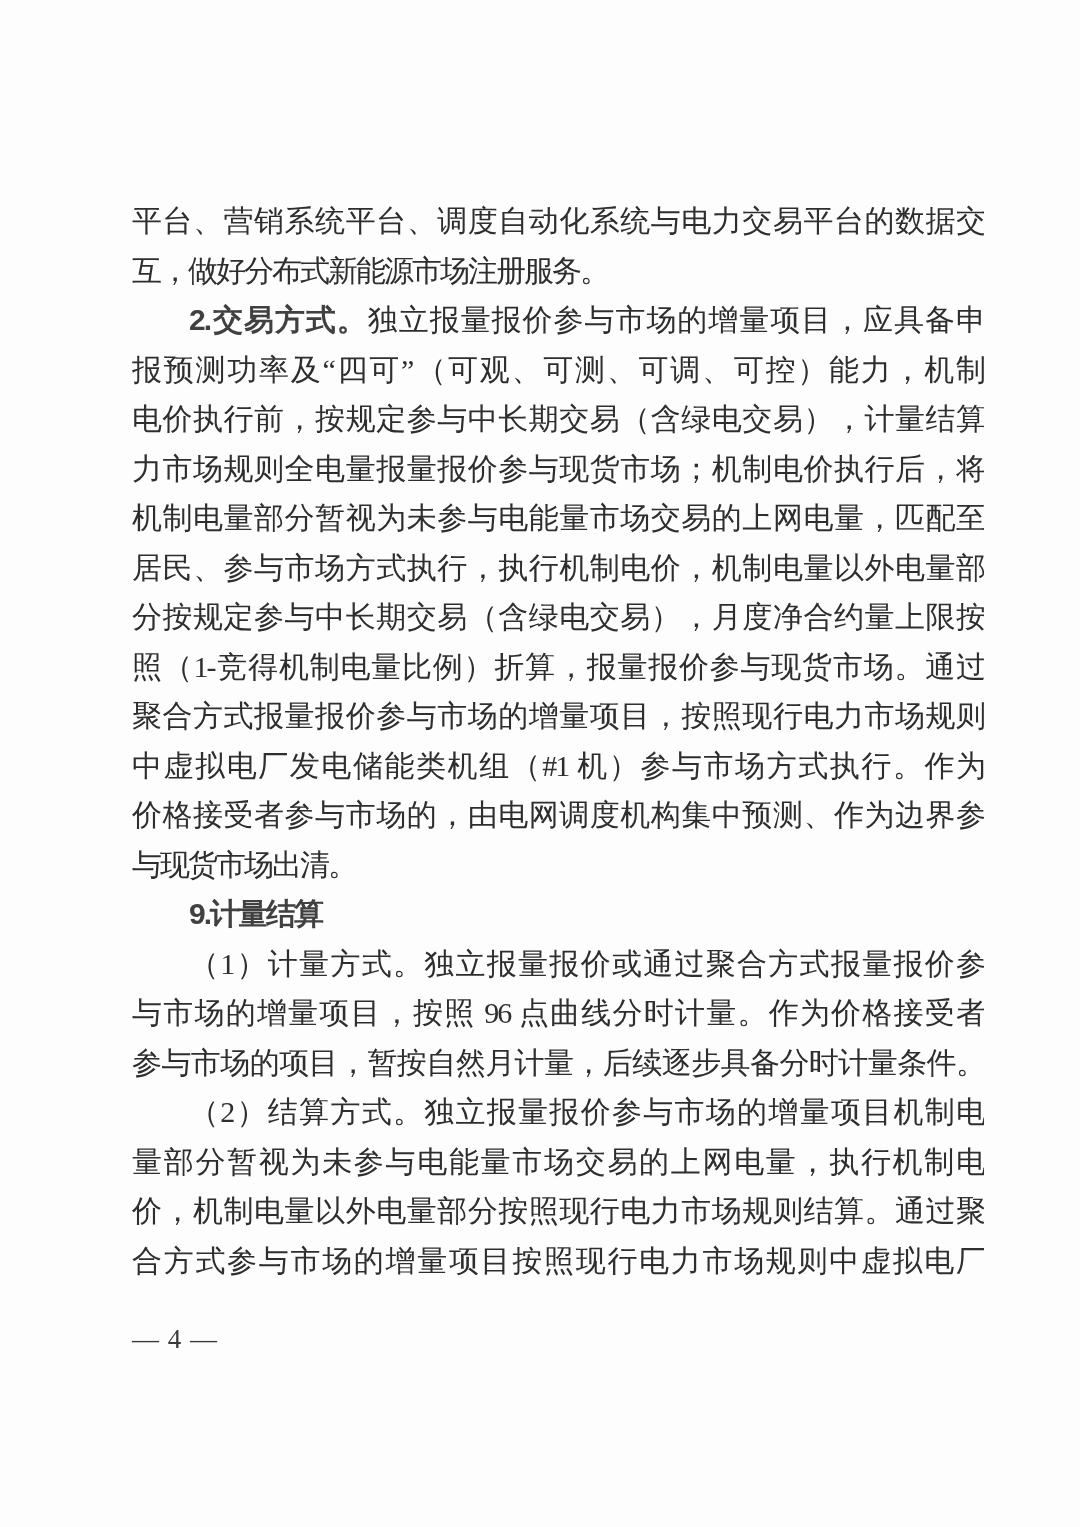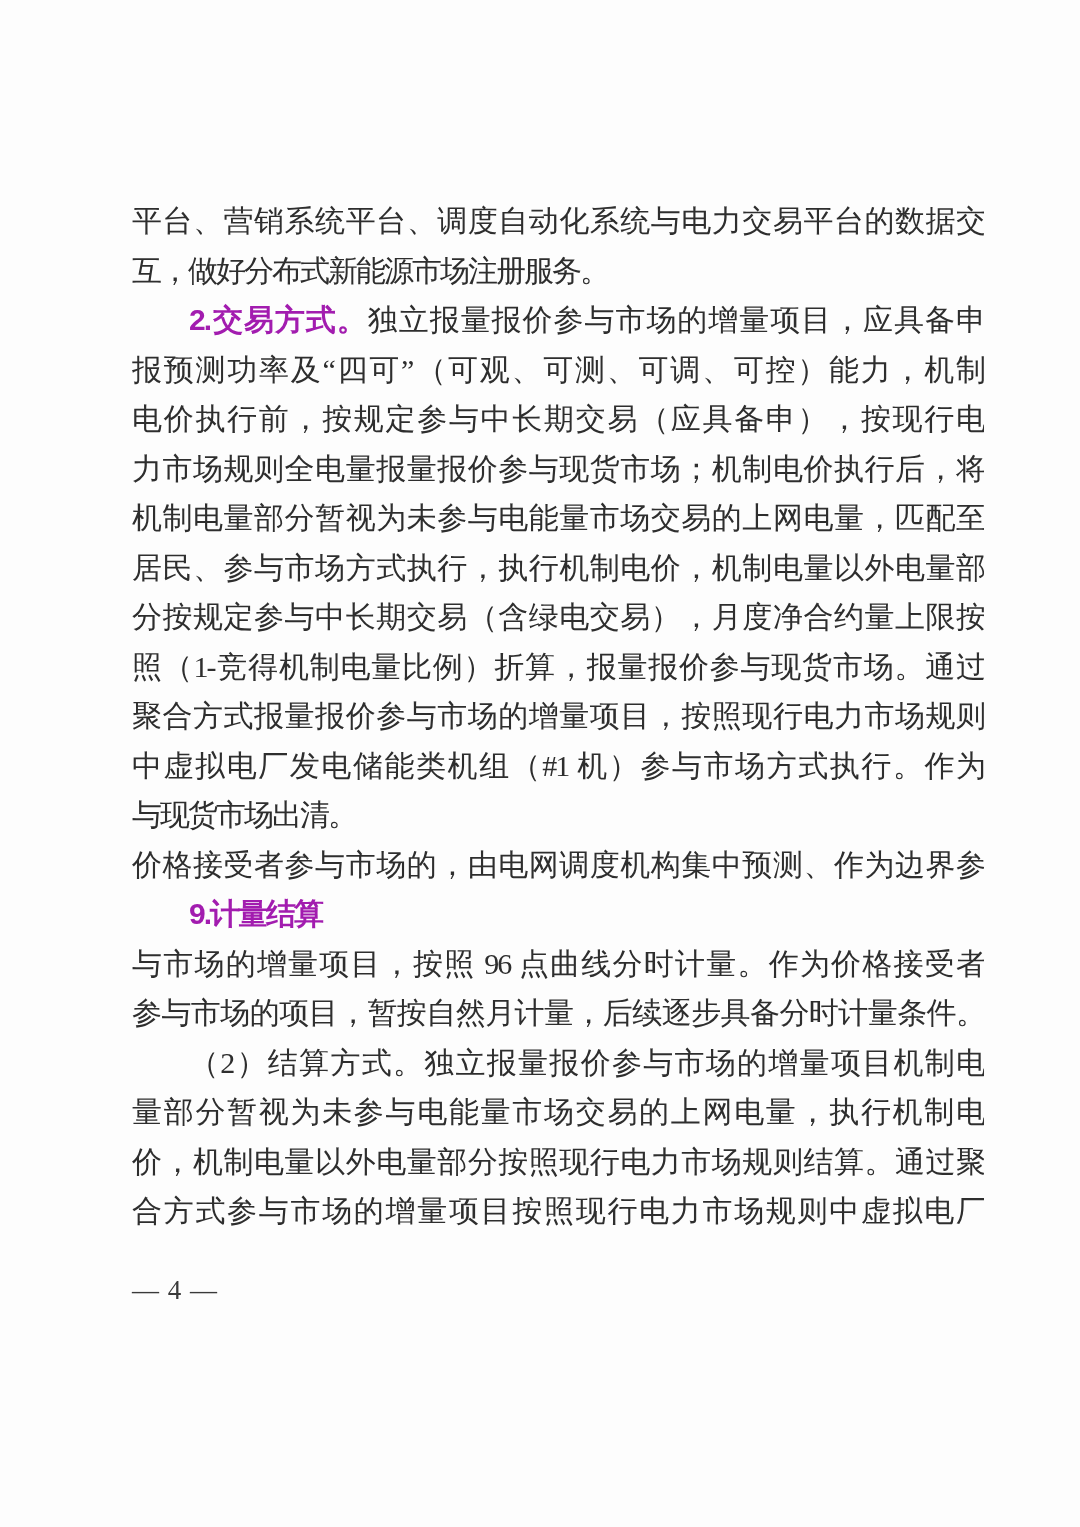--- a/index.html
+++ b/index.html
@@ -35,21 +35,21 @@
   }
   .line.end {
     text-align-last: left;
   }
   .line.indent {
     text-indent: 57px;
   }
   .lead {
     font-weight: 700;
     font-family: "Liberation Sans", "DejaVu Sans", sans-serif;
-    color: #a21caf;
+    color: #404040;
   }
   .footer-line {
     margin-top: 38px;
     font-size: 27px;
     letter-spacing: 1px;
     line-height: 32px;
     color: #3a3a3a;
     text-align: left;
   }
 </style>
@@ -61,39 +61,40 @@
   <div class="para">
     <div class="line">平台、营销系统平台、调度自动化系统与电力交易平台的数据交</div>
     <div class="line end">互，做好分布式新能源市场注册服务。</div>
   </div>
 
   <div class="para">
     <div class="line indent">
       <span class="lead">2.交易方式。</span><span>独立报量报价参与市场的增量项目，应具备申</span>
     </div>
     <div class="line">报预测功率及“四可”（可观、可测、可调、可控）能力，机制</div>
-    <div class="line">电价执行前，按规定参与中长期交易（应具备申），按现行电</div>
+    <div class="line">电价执行前，按规定参与中长期交易（含绿电交易），计量结算</div>
     <div class="line">力市场规则全电量报量报价参与现货市场；机制电价执行后，将</div>
     <div class="line">机制电量部分暂视为未参与电能量市场交易的上网电量，匹配至</div>
     <div class="line">居民、参与市场方式执行，执行机制电价，机制电量以外电量部</div>
     <div class="line">分按规定参与中长期交易（含绿电交易），月度净合约量上限按</div>
     <div class="line">照（1-竞得机制电量比例）折算，报量报价参与现货市场。通过</div>
     <div class="line">聚合方式报量报价参与市场的增量项目，按照现行电力市场规则</div>
     <div class="line">中虚拟电厂发电储能类机组（#1 机）参与市场方式执行。作为</div>
+    <div class="line">价格接受者参与市场的，由电网调度机构集中预测、作为边界参</div>
     <div class="line end">与现货市场出清。</div>
-    <div class="line">价格接受者参与市场的，由电网调度机构集中预测、作为边界参</div>
   </div>
 
   <div class="para">
     <div class="line indent end">
       <span class="lead">9.计量结算</span>
     </div>
   </div>
 
   <div class="para">
+    <div class="line indent">（1）计量方式。独立报量报价或通过聚合方式报量报价参</div>
     <div class="line">与市场的增量项目，按照 96 点曲线分时计量。作为价格接受者</div>
     <div class="line">参与市场的项目，暂按自然月计量，后续逐步具备分时计量条件。</div>
   </div>
 
   <div class="para">
     <div class="line indent">（2）结算方式。独立报量报价参与市场的增量项目机制电</div>
     <div class="line">量部分暂视为未参与电能量市场交易的上网电量，执行机制电</div>
     <div class="line">价，机制电量以外电量部分按照现行电力市场规则结算。通过聚</div>
     <div class="line">合方式参与市场的增量项目按照现行电力市场规则中虚拟电厂</div>
   </div>

